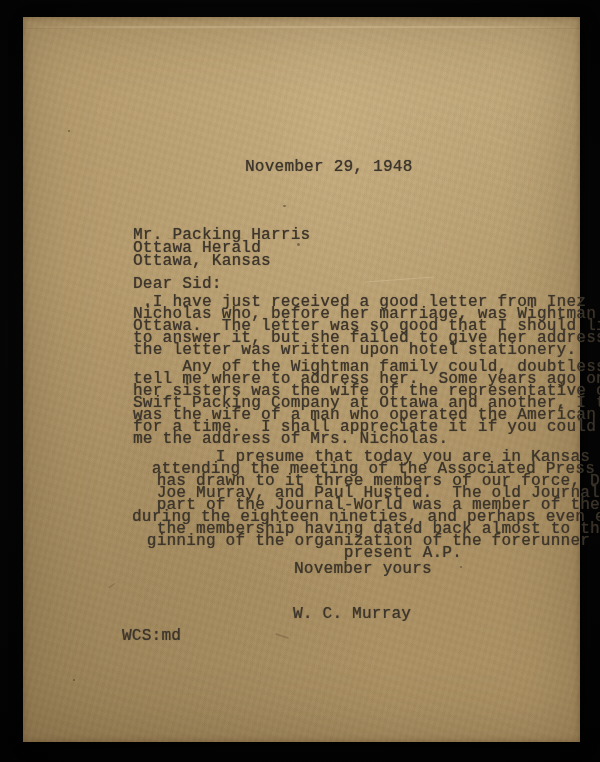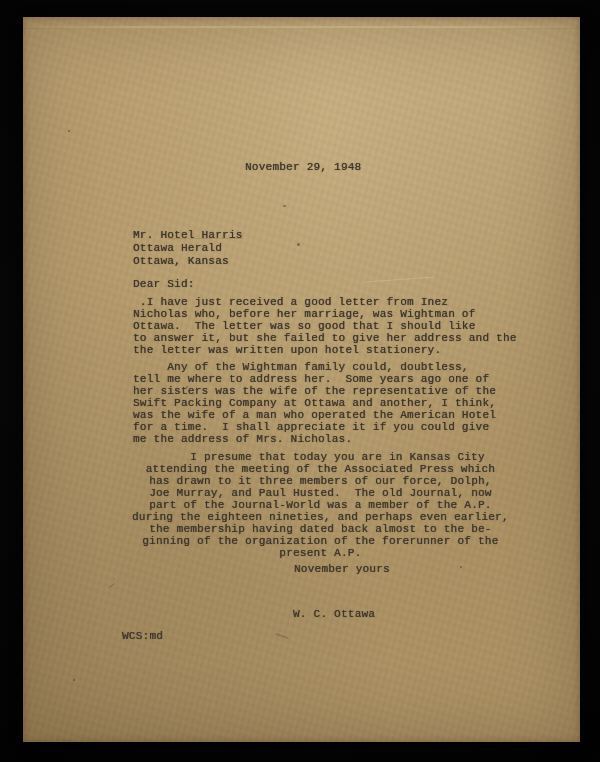--- a/index.html
+++ b/index.html
@@ -37,21 +37,21 @@
   .crease {
     position: absolute;
     left: 0; top: 9px;
     width: 100%; height: 2px;
     background: linear-gradient(90deg, rgba(225,205,165,0.0), rgba(225,205,165,0.28) 20%, rgba(225,205,165,0.30) 80%, rgba(225,205,165,0.0));
     border-bottom: 1px solid rgba(120,95,55,0.18);
   }
 
   .typed {
     position: absolute;
-    font-size: 11px;
+    font-size: 16px;
     line-height: 12px;
     letter-spacing: 0.25px;
     white-space: pre;
     color: rgba(58,51,42,0.92);
     text-shadow:
       0 0 1px rgba(66,57,46,0.75),
       0.4px 0.4px 0.6px rgba(60,50,40,0.35);
   }
 
   .address { line-height: 13px; }
@@ -76,21 +76,21 @@
 <body>
 
 <div class="stage">
 
   <div class="paper">
 
     <div class="crease"></div>
 
     <div class="typed" style="left:222px; top:144px;">November 29, 1948</div>
 
-    <div class="typed address" style="left:110px; top:212px;">Mr. Hotel Harris
+    <div class="typed address" style="left:110px; top:212px;">Mr. Packing Harris
 Ottawa Herald
 Ottawa, Kansas</div>
 
     <div class="typed" style="left:110px; top:261px;">Dear Sid:</div>
 
     <div class="typed" style="left:110px; top:344px;">     Any of the Wightman family could, doubtless,
 tell me where to address her.  Some years ago one of
 her sisters was the wife of the representative of the
 Swift Packing Company at Ottawa and another, I think,
 was the wife of a man who operated the American Hotel
@@ -108,21 +108,21 @@
 has drawn to it three members of our force, Dolph,
 Joe Murray, and Paul Husted.  The old Journal, now
 part of the Journal-World was a member of the A.P.
 during the eighteen nineties, and perhaps even earlier,
 the membership having dated back almost to the be-
 ginning of the organization of the forerunner of the
 present A.P.</div>
 
     <div class="typed" style="left:271px; top:546px;">November yours</div>
 
-    <div class="typed" style="left:270px; top:591px;">W. C. Ottawa</div>
+    <div class="typed" style="left:270px; top:591px;">W. C. Murray</div>
 
     <div class="typed" style="left:99px; top:613px;">WCS:md</div>
 
     <div class="speck" style="left:260px; top:188px; width:3px; height:2px;"></div>
     <div class="speck" style="left:274px; top:226px; width:3px; height:3px;"></div>
     <div class="speck" style="left:45px;  top:113px; width:2px; height:2px;"></div>
     <div class="speck" style="left:50px;  top:662px; width:2px; height:2px;"></div>
     <div class="speck" style="left:163px; top:369px; width:2px; height:2px;"></div>
     <div class="speck" style="left:437px; top:549px; width:2px; height:2px;"></div>
     <div class="fiber" style="left:252px; top:618px; width:14px; height:2px; transform:rotate(18deg);"></div>

